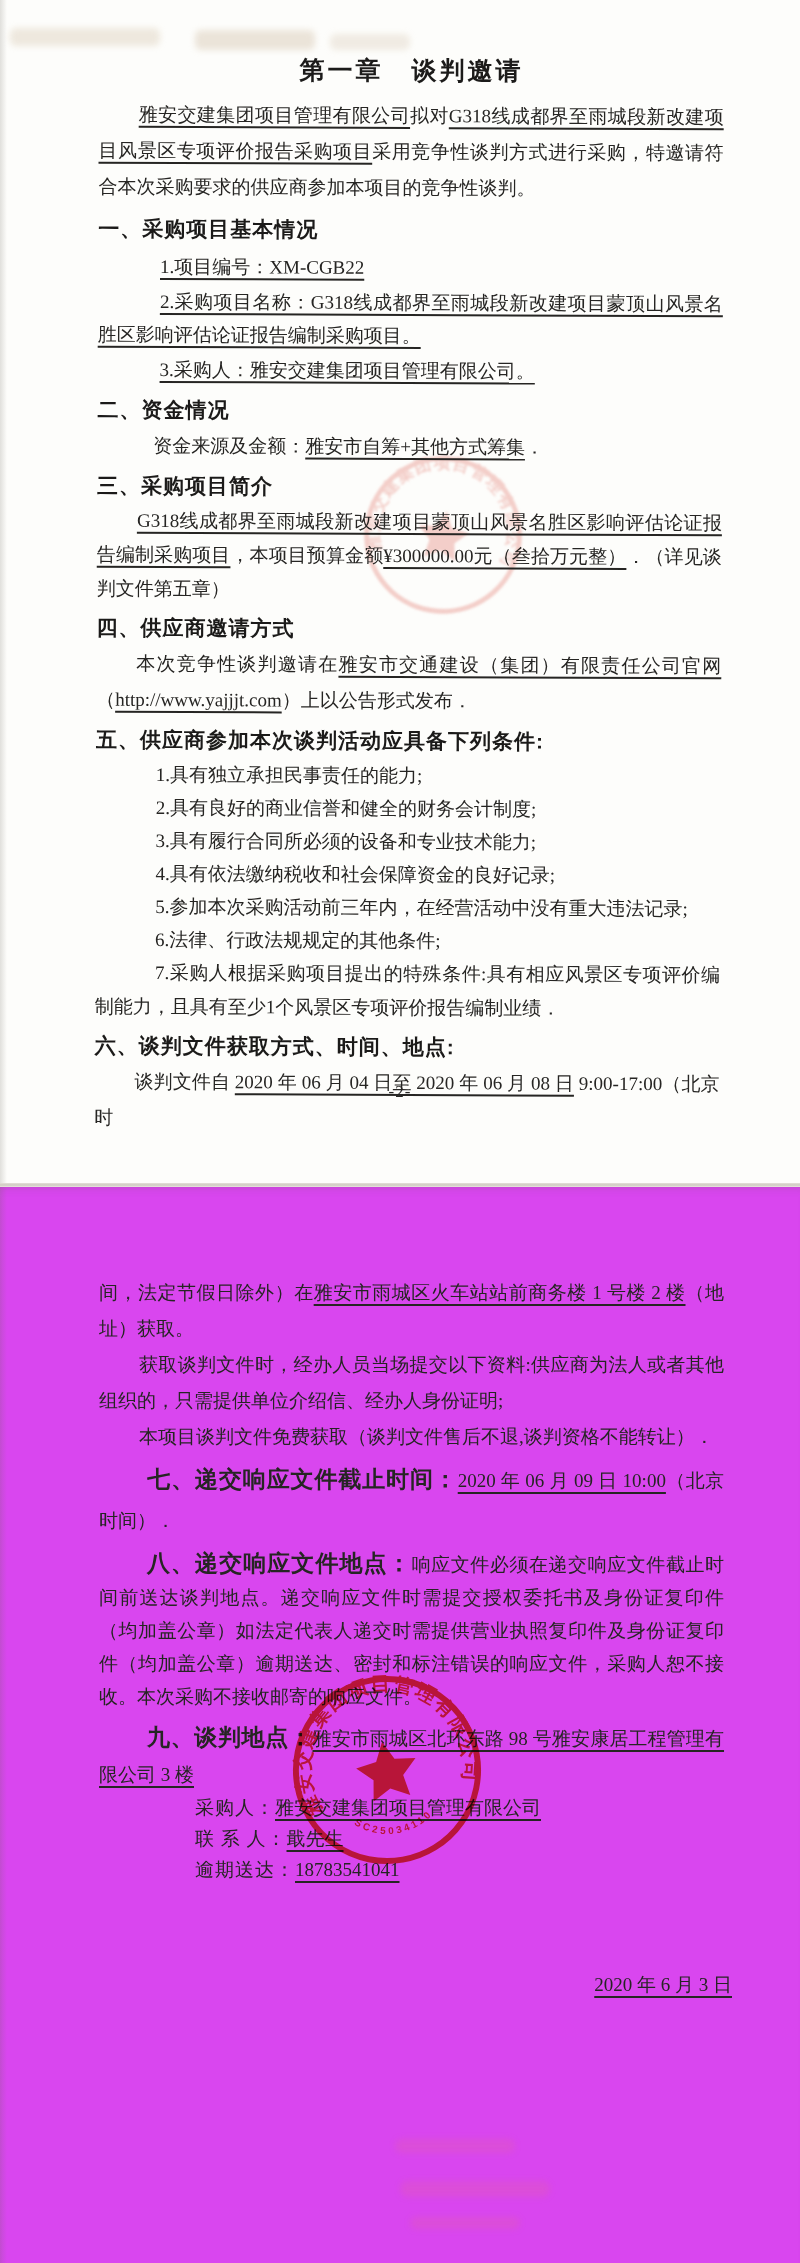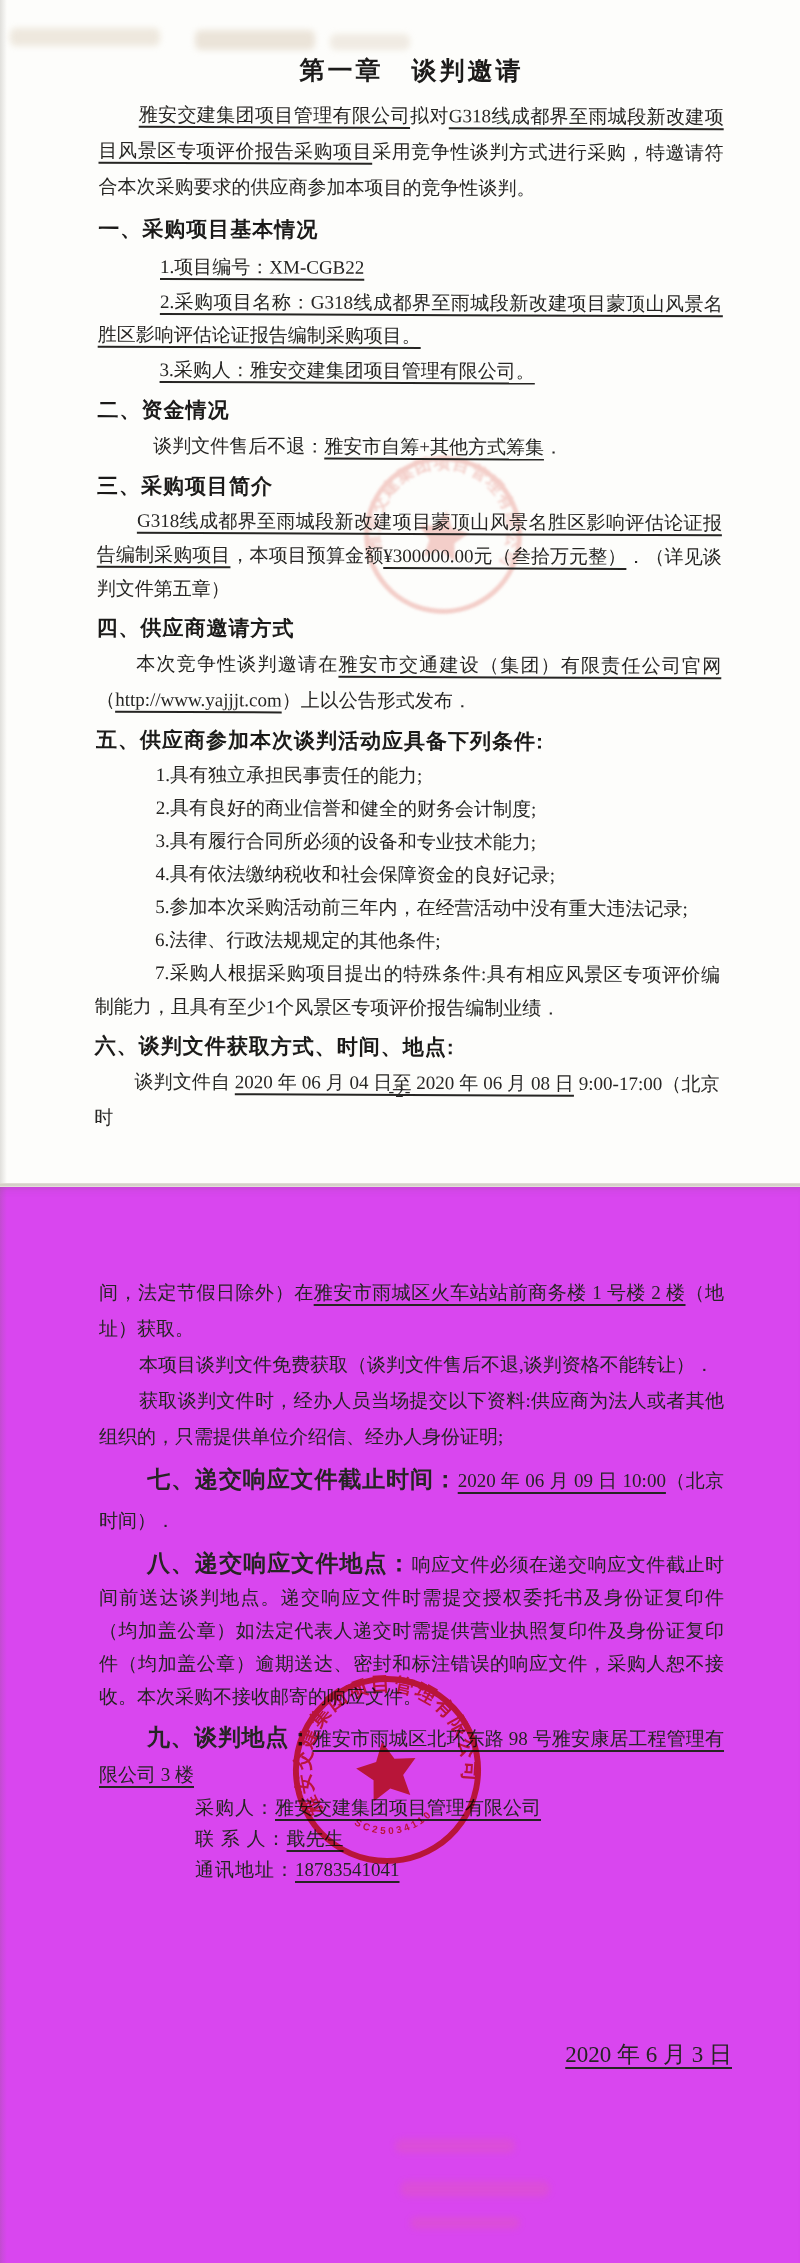--- a/index.html
+++ b/index.html
@@ -39,21 +39,21 @@
   .pk2{left:400px;top:994px;width:150px;height:16px;}
   .pk3{left:410px;top:1030px;width:110px;height:12px;}
   .stamp-main{position:absolute;left:288px;top:484px;width:198px;height:198px;
     transform:rotate(-10deg);opacity:.92;mix-blend-mode:multiply;}
   .stamp-faint{position:absolute;left:360px;top:452px;width:166px;height:166px;
     transform:rotate(9deg);opacity:.24;filter:blur(1.1px);mix-blend-mode:multiply;}
   .seal-text{font-family:"Liberation Sans","DejaVu Sans",sans-serif;font-weight:bold;}
   .contact{padding-left:96px;}
   .crow{font-size:19px;line-height:30px;margin-bottom:1px;}
   .clabel{letter-spacing:1px;}
-  .date-line{position:absolute;top:850px;right:68px;font-size:23px;}
+  .date-line{position:absolute;top:780px;right:68px;font-size:19px;}
 </style>
 </head>
 <body>
 
 <div class="doc">
 
   <section class="page page1">
     <div class="smudge sm1"></div>
     <div class="smudge sm2"></div>
     <div class="smudge sm3"></div>
@@ -73,21 +73,21 @@
       <h1 class="title">第一章　谈判邀请</h1>
 
       <p class="p ind2" style="margin-top:10px"><span class="u">雅安交建集团项目管理有限公司</span><span>拟对</span><span class="u">G318线成都界至雨城段新改建项目风景区专项评价报告采购项目</span><span>采用竞争性谈判方式进行采购，特邀请符合本次采购要求的供应商参加本项目的竞争性谈判。</span></p>
 
       <h2 class="h ml48 mt6">一、采购项目基本情况</h2>
       <p class="p u mt2" style="margin-left:62px">1.项目编号：XM-CGB22</p>
       <p class="p u hang62 lh33">2.采购项目名称：G318线成都界至雨城段新改建项目蒙顶山风景名胜区影响评估论证报告编制采购项目。</p>
       <p class="p u hang62 lh33 mt2">3.采购人：雅安交建集团项目管理有限公司。</p>
 
       <h2 class="h ml48 mt6">二、资金情况</h2>
-      <p class="p" style="margin-left:56px"><span>谈判文件售后不退：</span><span class="u">雅安市自筹+其他方式筹集</span><span>．</span></p>
+      <p class="p" style="margin-left:56px"><span>资金来源及金额：</span><span class="u">雅安市自筹+其他方式筹集</span><span>．</span></p>
 
       <h2 class="h ml48 mt4">三、采购项目简介</h2>
       <p class="p ind2 lh34"><span class="u">G318线成都界至雨城段新改建项目蒙顶山风景名胜区影响评估论证报告编制采购项目</span><span>，本项目预算金额</span><span class="u">¥300000.00元（叁拾万元整）</span><span>．（详见谈判文件第五章）</span></p>
 
       <h2 class="h ml48 mt4">四、供应商邀请方式</h2>
       <p class="p ind2"><span>本次竞争性谈判邀请在</span><span class="u">雅安市交通建设（集团）有限责任公司官网</span><span>（</span><span class="u">http://www.yajjjt.com</span><span>）上以公告形式发布．</span></p>
 
       <h2 class="h ml48 mt4">五、供应商参加本次谈判活动应具备下列条件:</h2>
       <p class="p ml60 lh33">1.具有独立承担民事责任的能力;</p>
       <p class="p ml60 lh33">2.具有良好的商业信誉和健全的财务会计制度;</p>
@@ -103,33 +103,33 @@
 
     <div class="pnum">-2-</div>
   </section>
 
   <div class="page-gap"></div>
 
   <section class="page page2">
 
     <div class="content" style="padding-top:88px">
       <p class="p"><span>间，法定节假日除外）在</span><span class="u">雅安市雨城区火车站站前商务楼 1 号楼 2 楼</span><span>（地址）获取。</span></p>
+      <p class="p ind2">获取谈判文件时，经办人员当场提交以下资料:供应商为法人或者其他组织的，只需提供单位介绍信、经办人身份证明;</p>
       <p class="p ind2">本项目谈判文件免费获取（谈判文件售后不退,谈判资格不能转让）．</p>
-      <p class="p ind2">获取谈判文件时，经办人员当场提交以下资料:供应商为法人或者其他组织的，只需提供单位介绍信、经办人身份证明;</p>
 
       <p class="p mt4" style="line-height:40px"><span style="display:inline-block;width:48px"></span><span class="h-inline">七、递交响应文件截止时间：</span><span class="u">2020 年 06 月 09 日 10:00</span><span>（北京时间）．</span></p>
 
       <p class="p ind48 lh33 mt6"><span class="h-inline">八、递交响应文件地点：</span><span>响应文件必须在递交响应文件截止时间前送达谈判地点。递交响应文件时需提交授权委托书及身份证复印件（均加盖公章）如法定代表人递交时需提供营业执照复印件及身份证复印件（均加盖公章）逾期送达、密封和标注错误的响应文件，采购人恕不接收。本次采购不接收邮寄的响应文件。</span></p>
 
       <p class="p ind48 mt6"><span class="h-inline">九、谈判地点：</span><span class="u">雅安市雨城区北环东路 98 号雅安康居工程管理有限公司 3 楼</span></p>
 
       <div class="contact">
         <div class="crow"><span class="clabel">采购人：</span><span class="u">雅安交建集团项目管理有限公司</span></div>
         <div class="crow"><span class="clabel">联 系 人：</span><span class="u">戢先生</span></div>
-        <div class="crow"><span class="clabel">通讯地址：</span><span class="u">18783541041</span></div>
+        <div class="crow"><span class="clabel">逾期送达：</span><span class="u">18783541041</span></div>
       </div>
     </div>
 
     <svg class="stamp-main" viewBox="0 0 200 200">
       <circle cx="100" cy="100" r="92" fill="none" stroke="#d63a2c" stroke-width="6"></circle>
       <defs>
         <path id="sealArc" d="M 30,132 A 78,78 0 1 1 170,132" fill="none"></path>
         <path id="sealCode" d="M 52,142 A 62,62 0 0 0 148,142" fill="none"></path>
       </defs>
       <text class="seal-text" font-size="20" letter-spacing="2" fill="#d63a2c">

